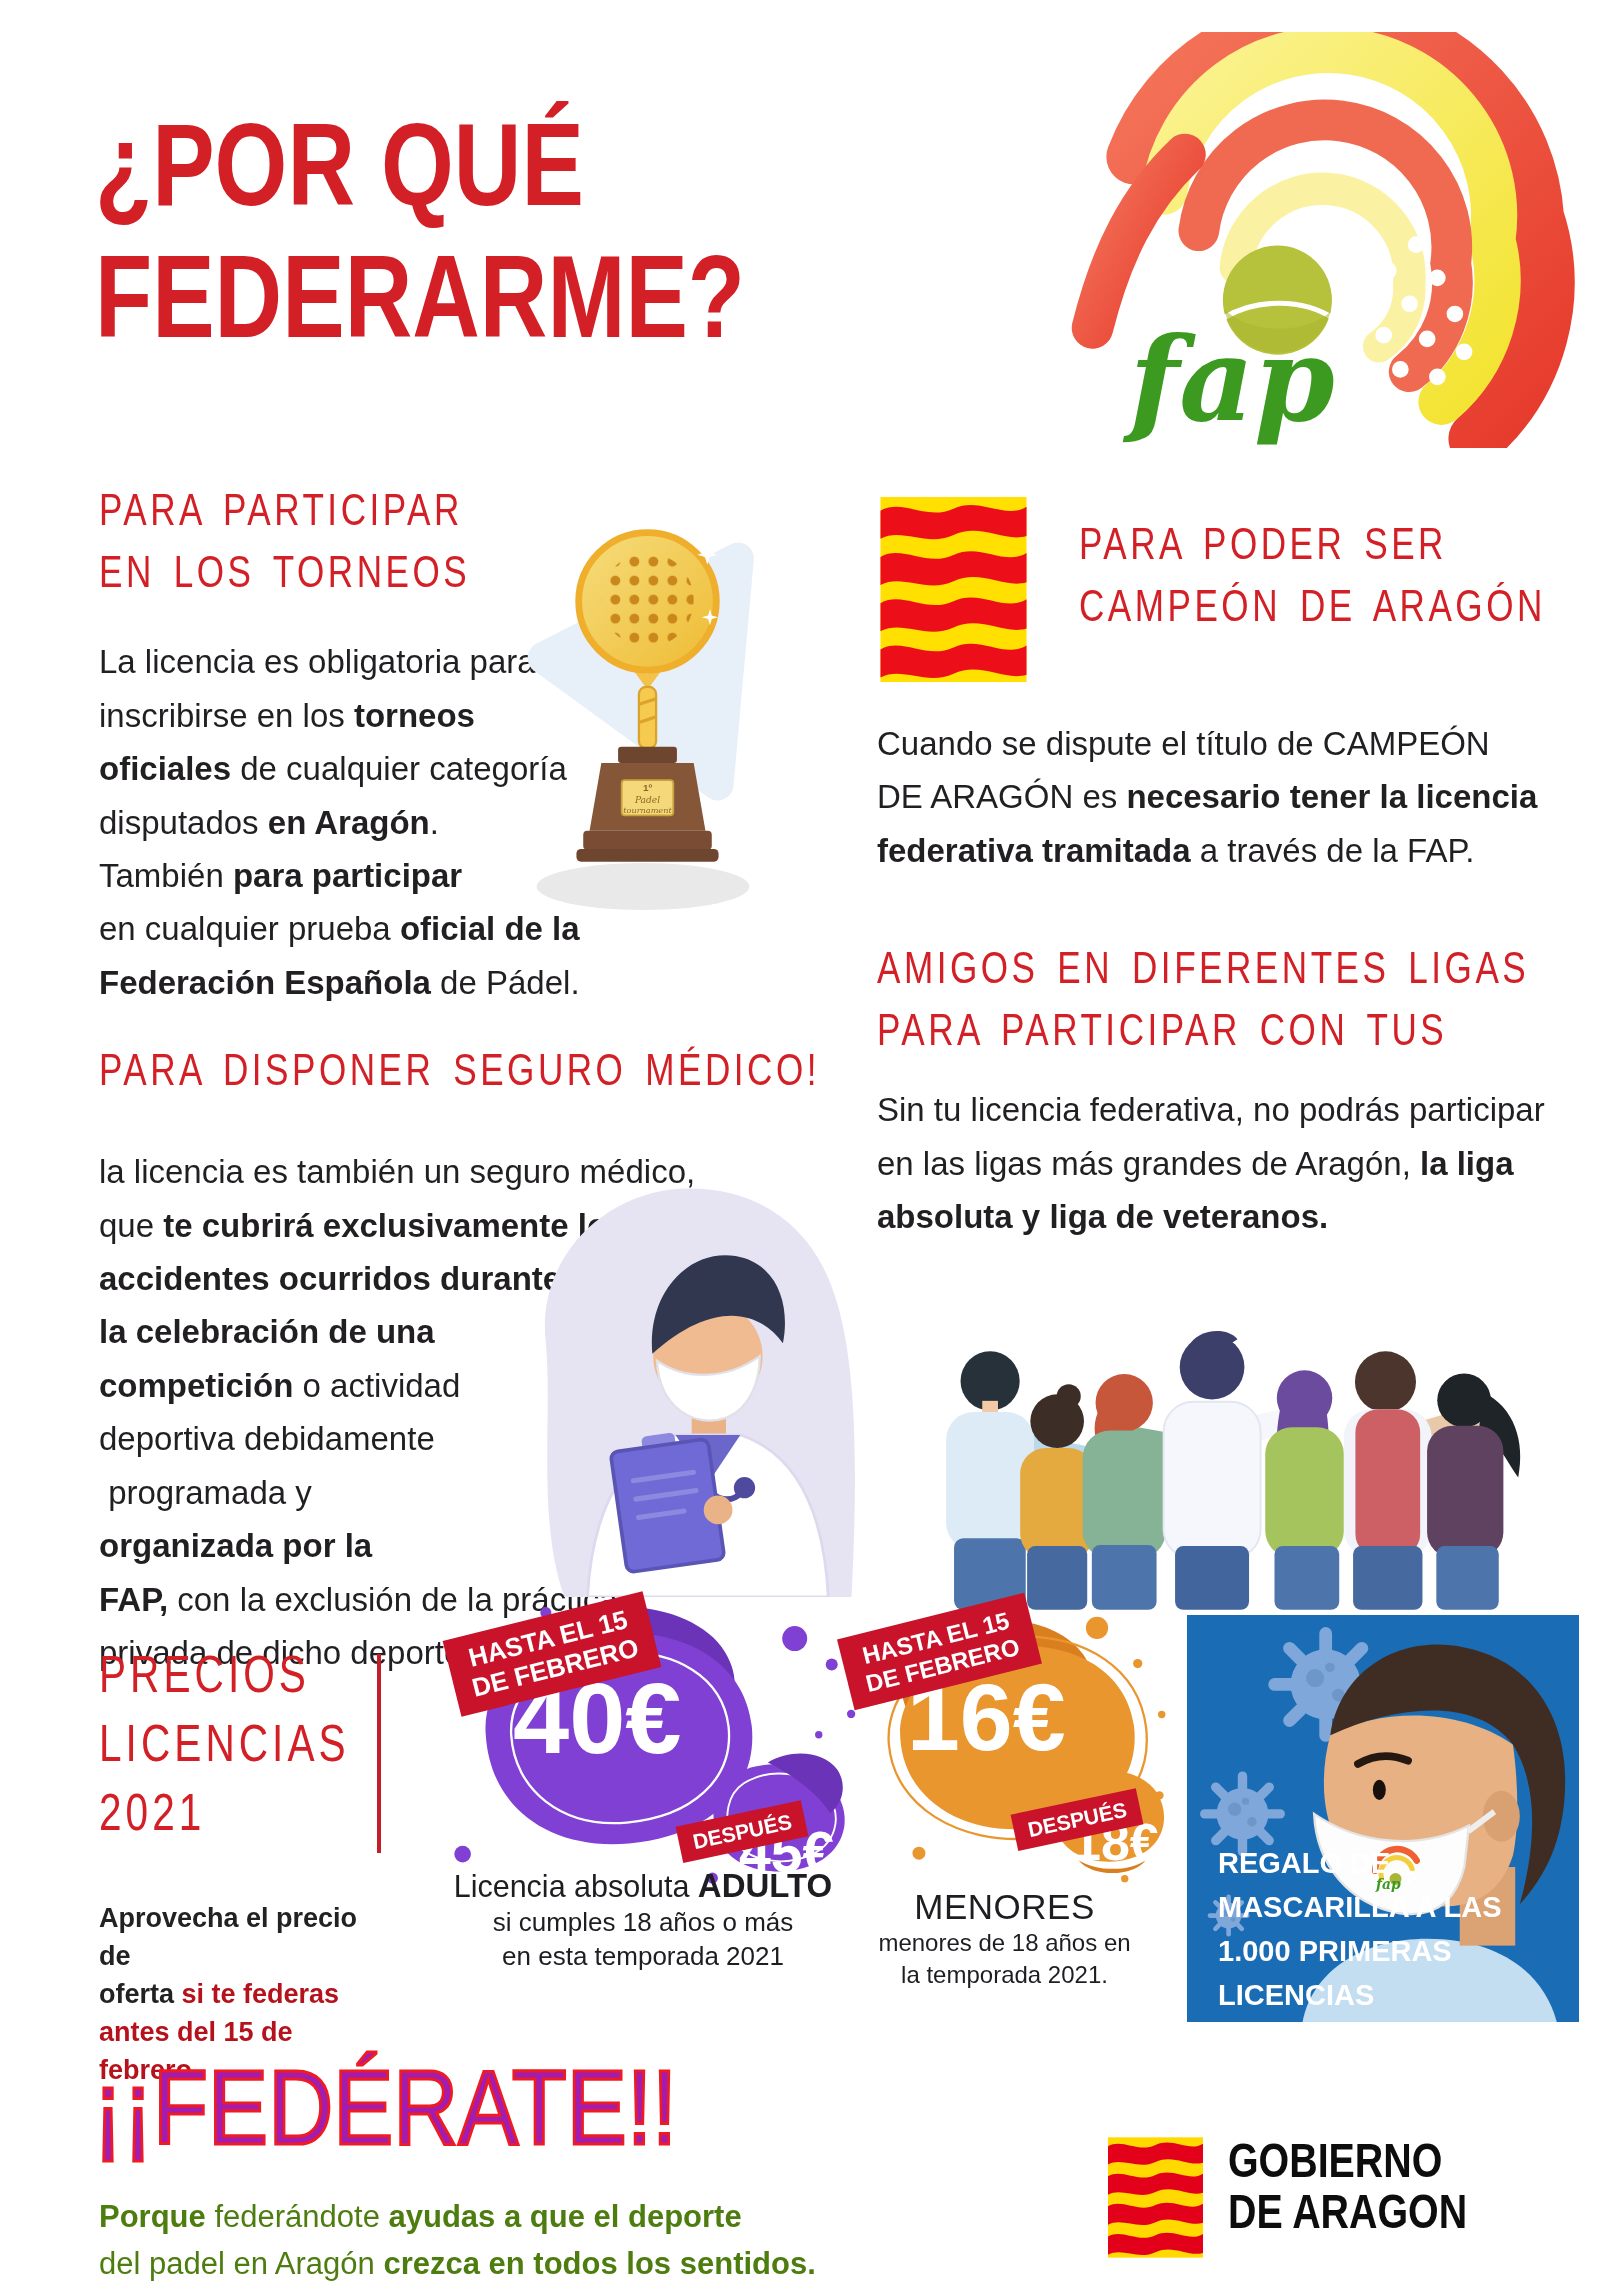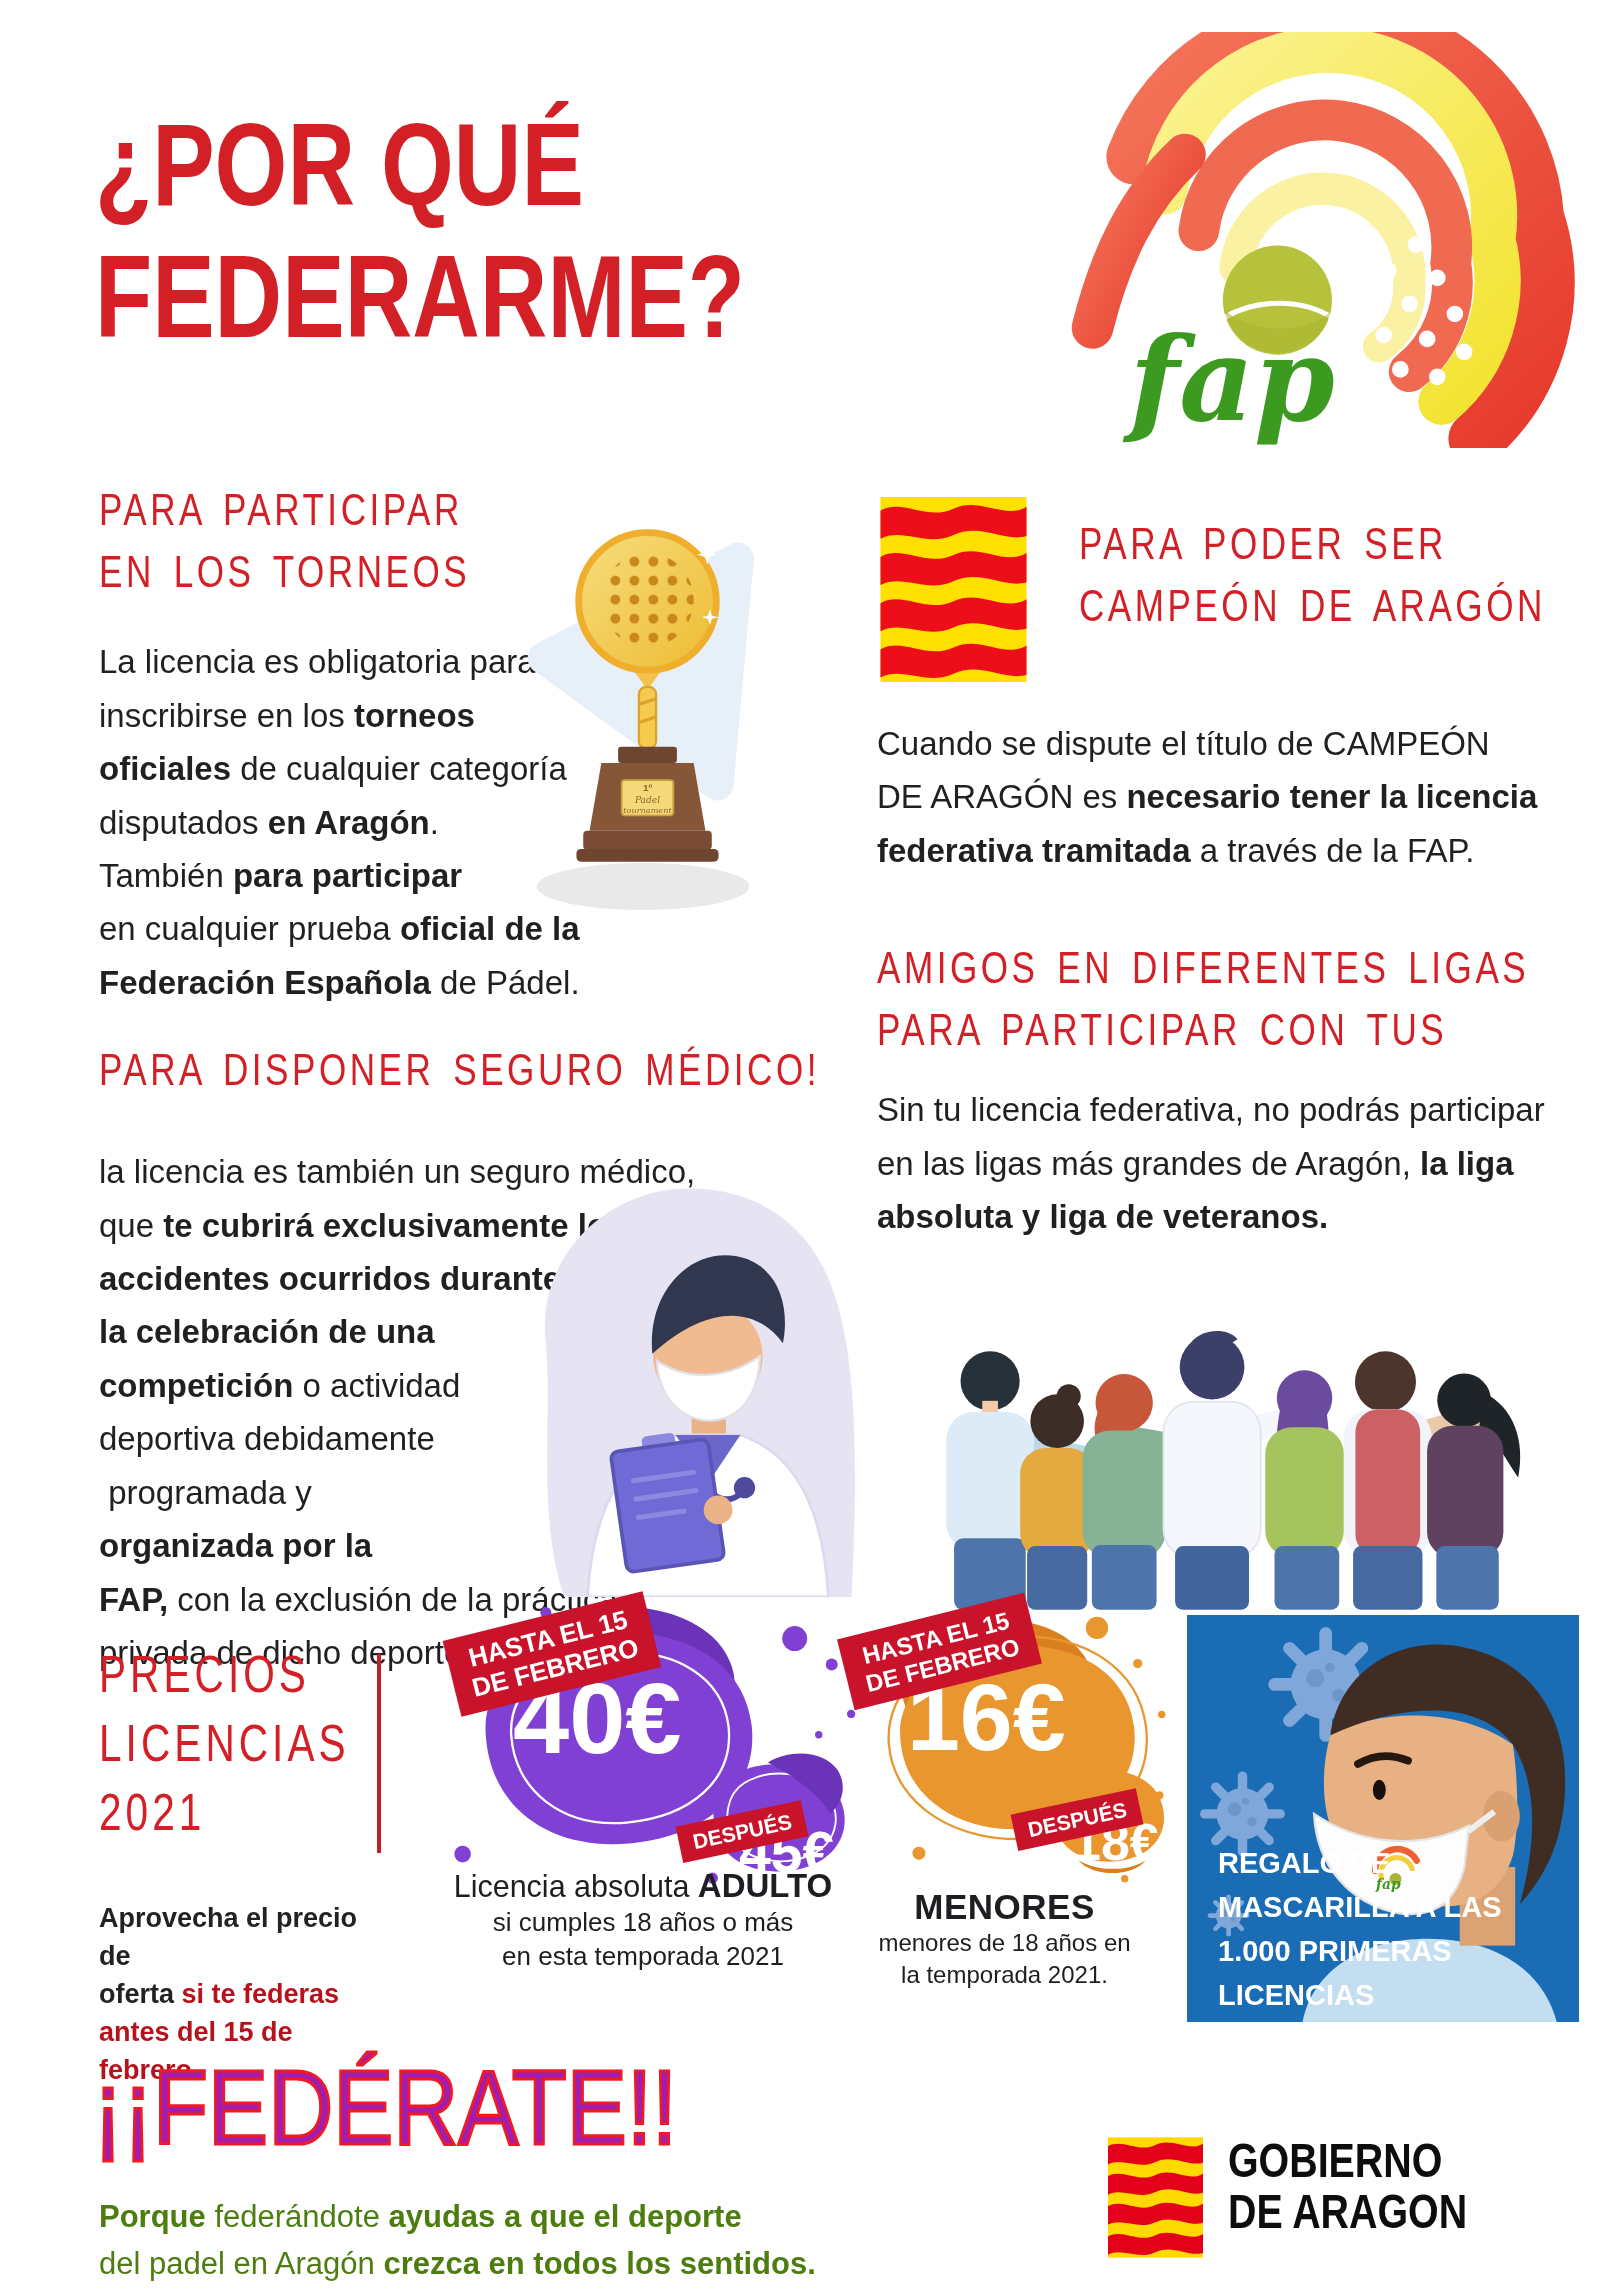--- a/index.html
+++ b/index.html
@@ -42,21 +42,21 @@
   #minor-group{left:838px;top:1601px;width:333px;height:412px;}
   .price-big{position:absolute;color:#fff;font-weight:bold;}
   .ribbon{position:absolute;background:#c8132b;color:#fff;font-weight:bold;text-align:center;line-height:1.14;}
   .ribbon.early{font-size:26px;padding:9.3px 17.6px;transform:rotate(-14deg);}
   .ribbon.late{font-size:21px;padding:6.5px 14px;transform:rotate(-12deg);}
   .blob-label{position:absolute;left:0;width:100%;text-align:center;color:#1e1e22;}
   .blob-label .main{font-size:30.5px;}
   .blob-label .main .b{font-weight:bold;font-size:33px;}
   .blob-label .sub{font-size:26px;line-height:1.32;}
   #minor-group .ribbon.early{font-size:24px;}
-  #minor-group .main{font-weight:bold;font-size:35px;letter-spacing:0.5px;}
+  #minor-group .main{font-weight:normal;font-size:35px;letter-spacing:0.5px;}
   #minor-group .sub{font-size:24px;}
   
   #mask-box{left:1187px;top:1615px;width:392px;height:407px;background:#1a6cb5;overflow:hidden;}
   #mask-box .promo{position:absolute;left:31px;top:226px;font-size:29px;font-weight:bold;color:#fff;line-height:1.52;}
   
   #federate{left:93px;top:2047px;color:#a21caf;font-weight:normal;font-size:106px;-webkit-text-stroke:3.2px #ee1b24;}
   #federate .cond{transform:scaleX(0.85);}
   #closing{left:99px;top:2193px;font-size:31px;line-height:1.52;color:#4d7c0f;white-space:pre-wrap;}
   #closing .b{font-weight:bold;}
   #gobierno{left:1108px;top:2135px;display:flex;align-items:flex-start;}

